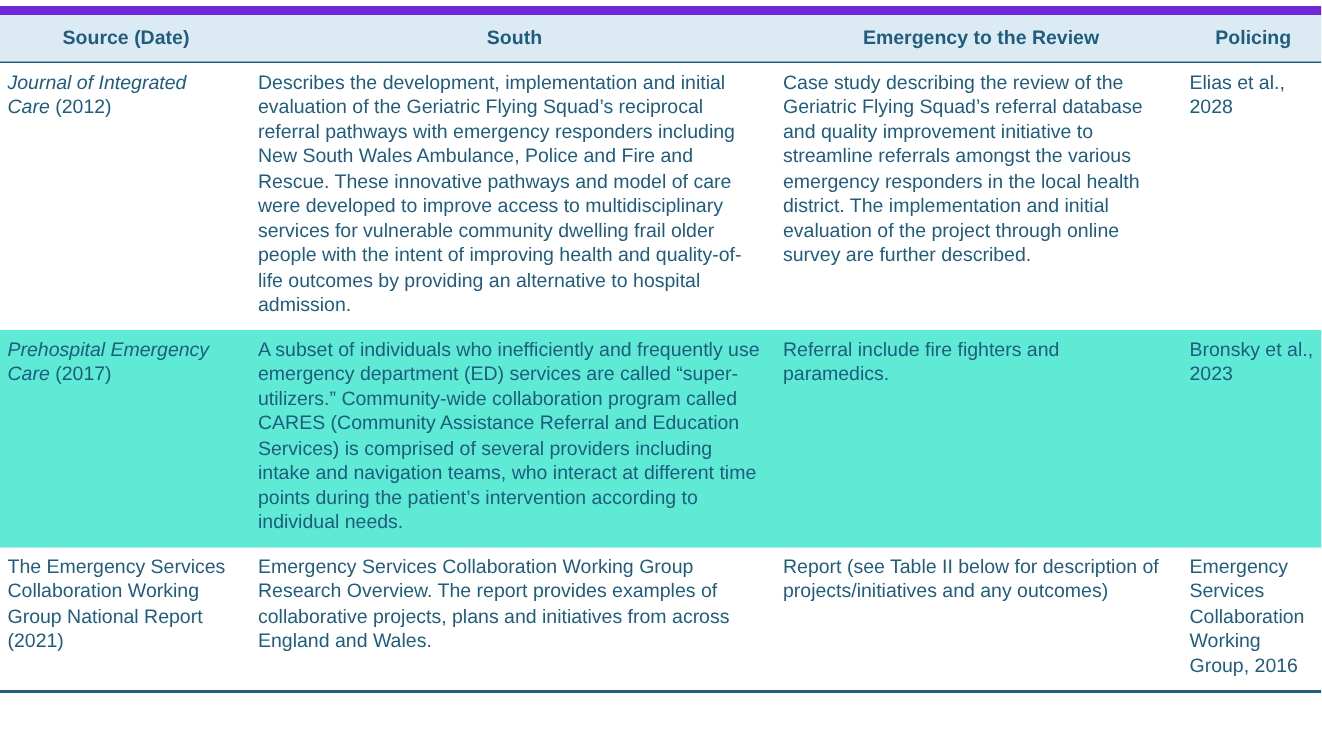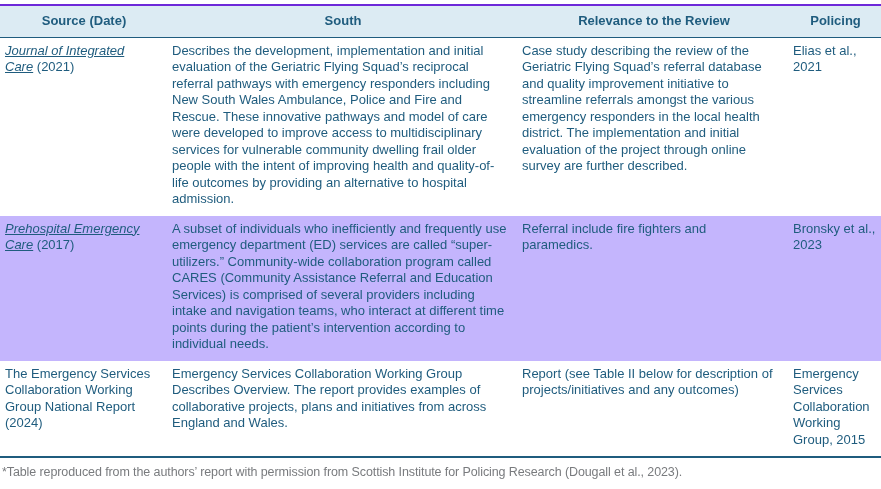--- a/index.html
+++ b/index.html
@@ -9,21 +9,21 @@
     overflow: hidden;
     box-sizing: border-box;
     padding-top: 4px;
     background: #ffffff;
     font-family: "Liberation Sans", sans-serif;
   }
   table.lit-table {
     width: 881px;
     table-layout: fixed;
     border-collapse: collapse;
-    border-top: 2px solid #6d28d9;
+    border-top: 6px solid #6d28d9;
     border-bottom: 2px solid #1f5c7e;
     color: #1f5c7e;
     font-size: 13px;
     line-height: 16.5px;
   }
   col.c1 { width: 168px; }
   col.c2 { width: 350px; }
   col.c3 { width: 272px; }
   col.c4 { width: 91px; }
   thead tr {
@@ -35,22 +35,22 @@
     text-align: center;
     padding: 7px 3px;
     font-size: 13px;
   }
   td {
     vertical-align: top;
     padding: 5px 10px 8px 4px;
   }
   td.source-cell { padding-left: 5px; padding-right: 14px; }
   td.reference-cell { padding-left: 3px; padding-right: 2px; }
-  tbody tr.shaded { background: #c4b5fd; }
-  .italic { font-style: italic; text-decoration: underline; }
+  tbody tr.shaded { background: #5eead4; }
+  .italic { font-style: italic; }
   .footnote {
     color: #797b7e;
     font-size: 12.5px;
     line-height: 15px;
     margin-top: 7px;
     padding-left: 2px;
     letter-spacing: -0.1px;
     font-family: "Liberation Sans", sans-serif;
   }
 </style>
@@ -62,41 +62,40 @@
     <colgroup>
       <col class="c1">
         <col class="c2">
         <col class="c3">
         <col class="c4">
     </colgroup>
     <thead>
       <tr>
         <th>Source (Date)</th>
         <th>South</th>
-        <th>Relevance to the Review</th>
+        <th>Emergency to the Review</th>
         <th>Policing</th>
       </tr>
     </thead>
     <tbody>
   <tr>
-    <td class="source-cell"><span class="italic">Journal of Integrated Care</span> <span>(2021)</span></td>
+    <td class="source-cell"><span class="italic">Journal of Integrated Care</span> <span>(2012)</span></td>
     <td class="focus-cell">Describes the development, implementation and initial evaluation of the Geriatric Flying Squad’s reciprocal referral pathways with emergency responders including New South Wales Ambulance, Police and Fire and Rescue. These innovative pathways and model of care were developed to improve access to multidisciplinary services for vulnerable community dwelling frail older people with the intent of improving health and quality-of-life outcomes by providing an alternative to hospital admission.</td>
     <td class="relevance-cell">Case study describing the review of the Geriatric Flying Squad’s referral database and quality improvement initiative to streamline referrals amongst the various emergency responders in the local health district. The implementation and initial evaluation of the project through online survey are further described.</td>
-    <td class="reference-cell">Elias et al., 2021</td>
+    <td class="reference-cell">Elias et al., 2028</td>
   </tr>
 
   <tr class="shaded">
     <td class="source-cell"><span class="italic">Prehospital Emergency Care</span> <span>(2017)</span></td>
     <td class="focus-cell">A subset of individuals who inefficiently and frequently use emergency department (ED) services are called “super-utilizers.” Community-wide collaboration program called CARES (Community Assistance Referral and Education Services) is comprised of several providers including intake and navigation teams, who interact at different time points during the patient’s intervention according to individual needs.</td>
     <td class="relevance-cell">Referral include fire fighters and paramedics.</td>
     <td class="reference-cell">Bronsky et al., 2023</td>
   </tr>
 
   <tr>
-    <td class="source-cell"><span>The Emergency Services Collaboration Working Group National Report (2024)</span> <span></span></td>
-    <td class="focus-cell">Emergency Services Collaboration Working Group Describes Overview. The report provides examples of collaborative projects, plans and initiatives from across England and Wales.</td>
+    <td class="source-cell"><span>The Emergency Services Collaboration Working Group National Report (2021)</span> <span></span></td>
+    <td class="focus-cell">Emergency Services Collaboration Working Group Research Overview. The report provides examples of collaborative projects, plans and initiatives from across England and Wales.</td>
     <td class="relevance-cell">Report (see Table II below for description of projects/initiatives and any outcomes)</td>
-    <td class="reference-cell">Emergency Services Collaboration Working Group, 2015</td>
+    <td class="reference-cell">Emergency Services Collaboration Working Group, 2016</td>
   </tr>
 </tbody>
   </table>
-  <div class="footnote">*Table reproduced from the authors’ report with permission from Scottish Institute for Policing Research (Dougall et al., 2023).</div>
 </div>
 
 </body></html>

